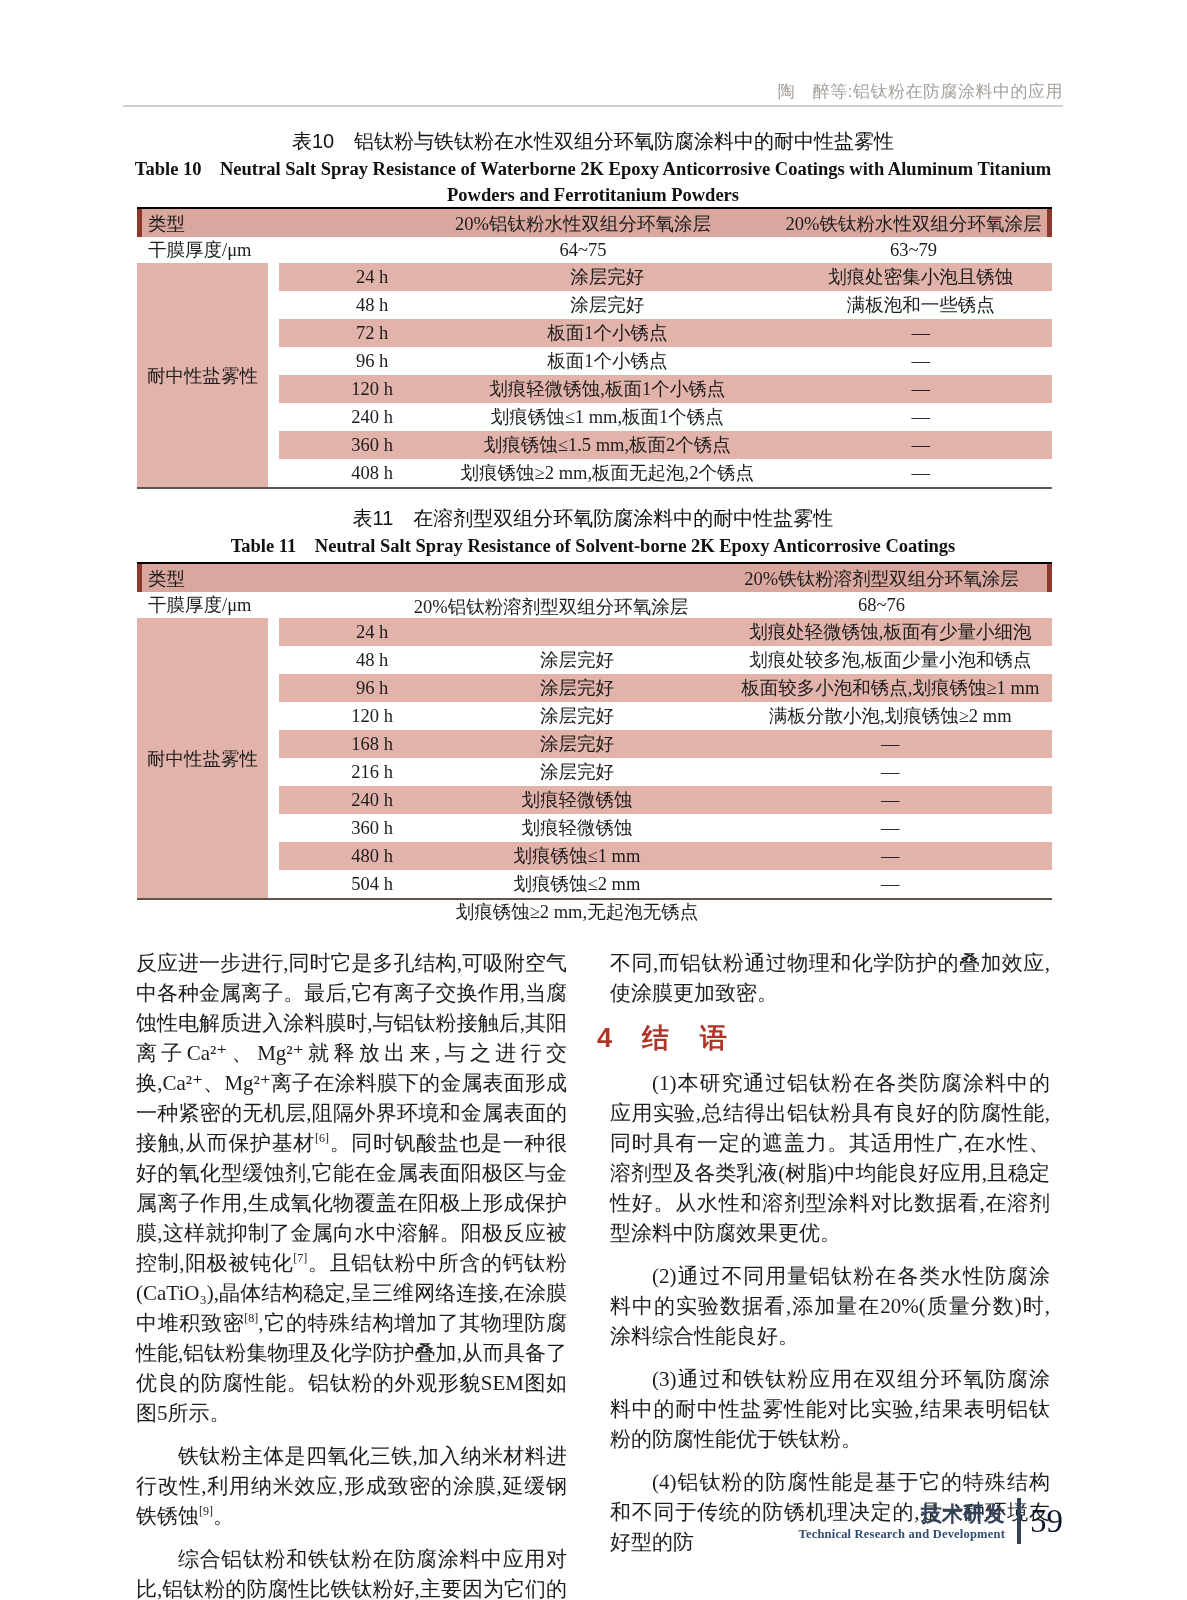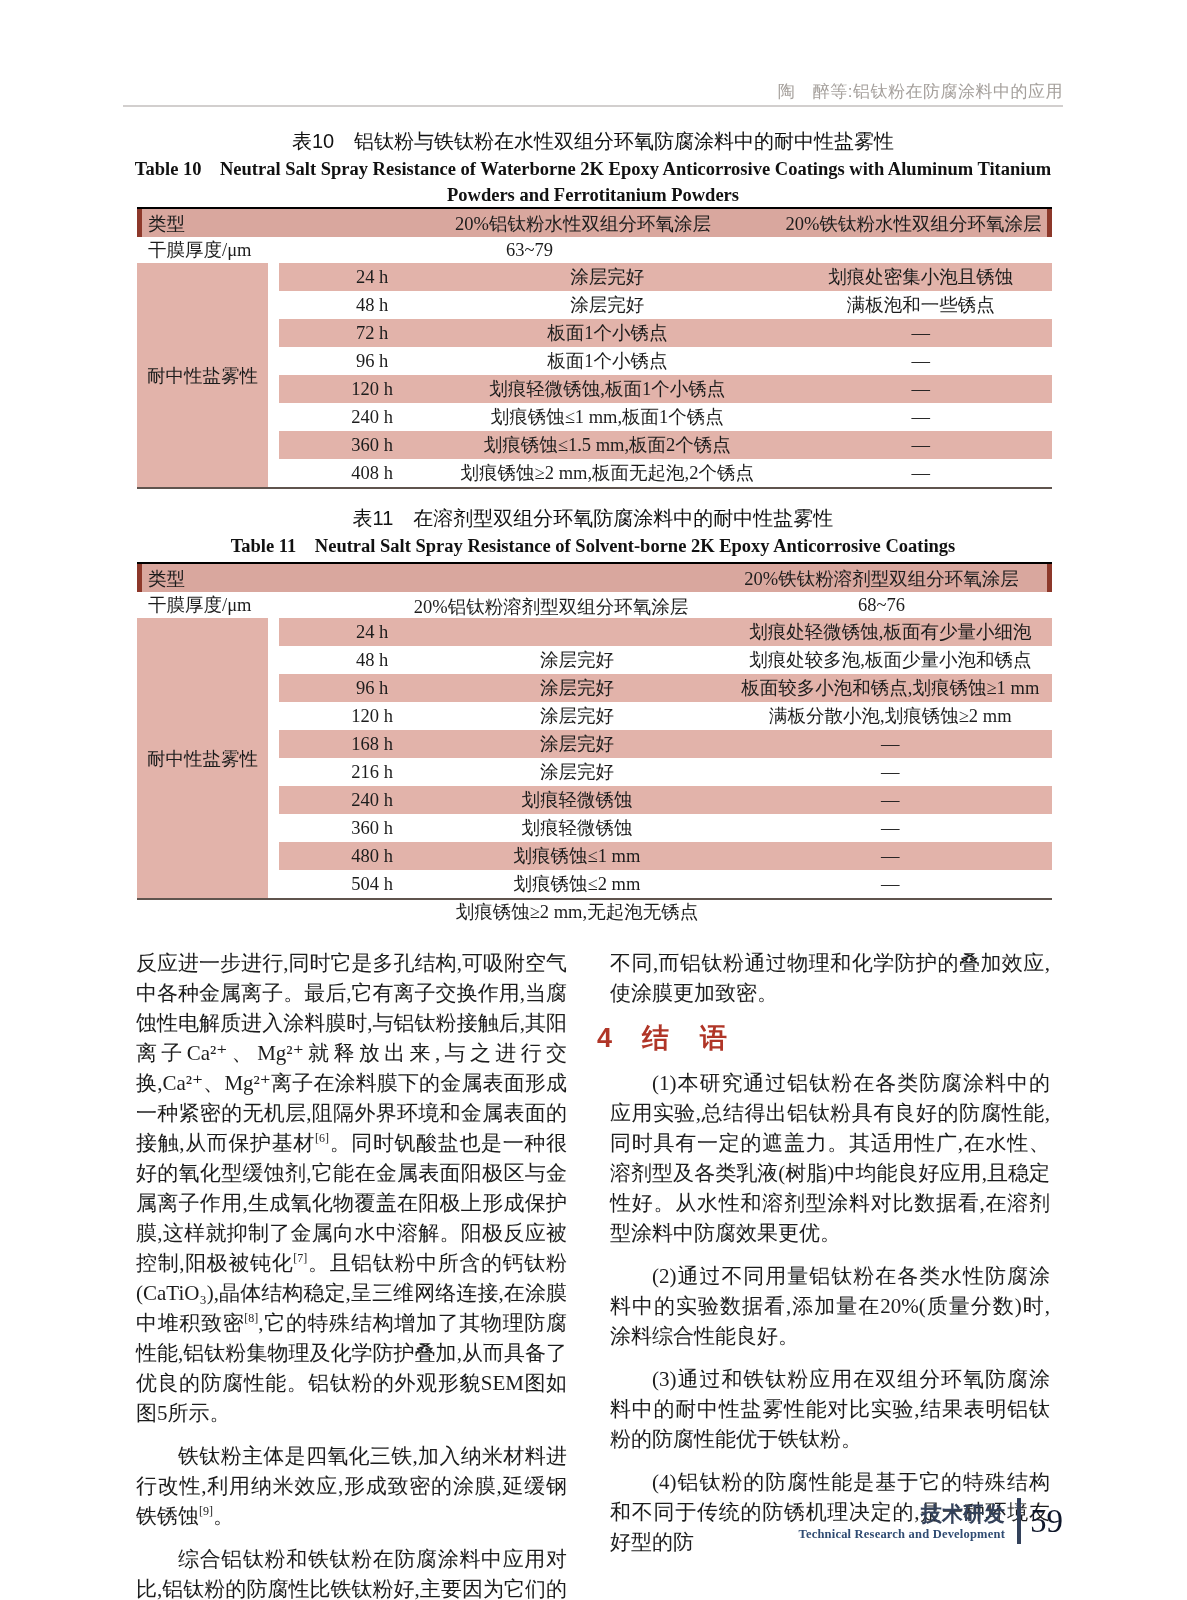--- a/index.html
+++ b/index.html
@@ -109,20 +109,21 @@
 </div>
 
 <div id="table10" class="jtable">
   <div class="thead">
     <div class="c1">类型</div>
     <div class="cc t10c2">20%铝钛粉水性双组分环氧涂层</div>
     <div class="cc t10c3">20%铁钛粉水性双组分环氧涂层</div>
   </div>
   <div class="trow">
     <div class="c1">干膜厚度/μm</div>
+    <div class="cc t10c2">64~75</div>
     <div class="cc t10c3">63~79</div>
   </div>
   <div class="tbody">
     <div class="rowlabel">耐中性盐雾性</div>
     <div class="rows">
       <div class="drow">
         <div class="ct">24 h</div>
         <div class="cc t10c2">涂层完好</div>
         <div class="cc t10c3">划痕处密集小泡且锈蚀</div>
       </div>

